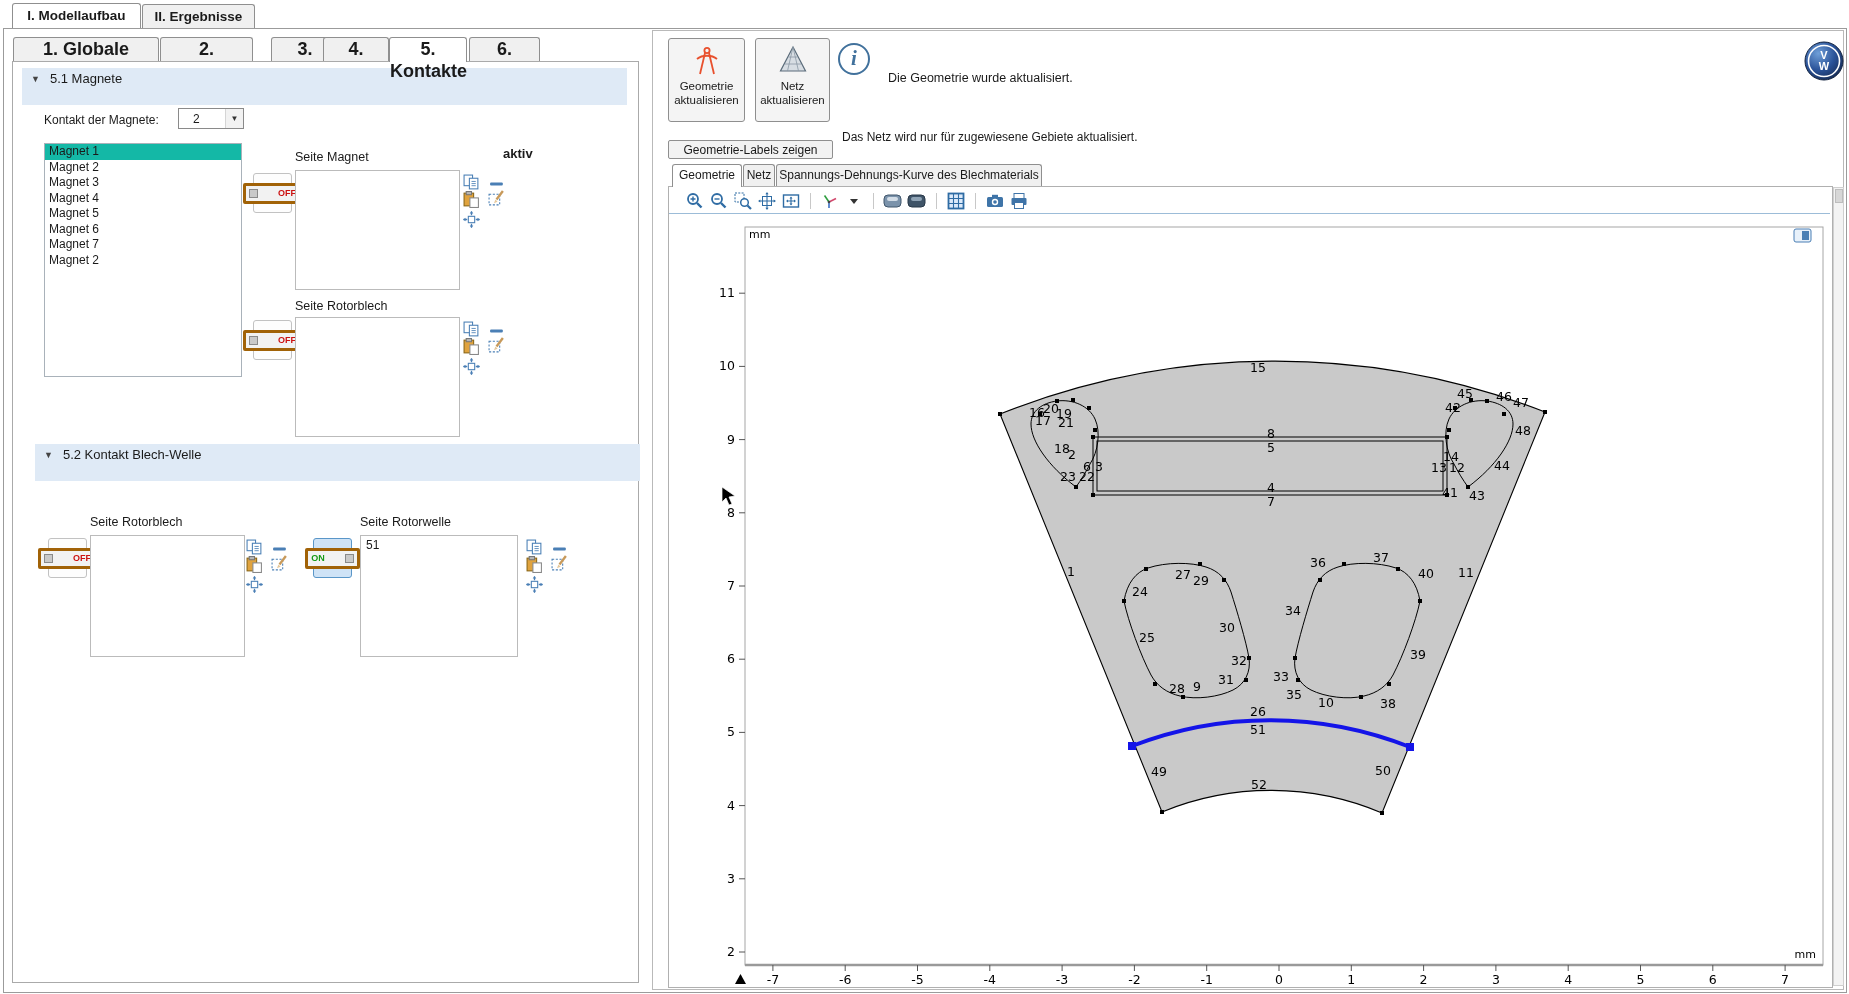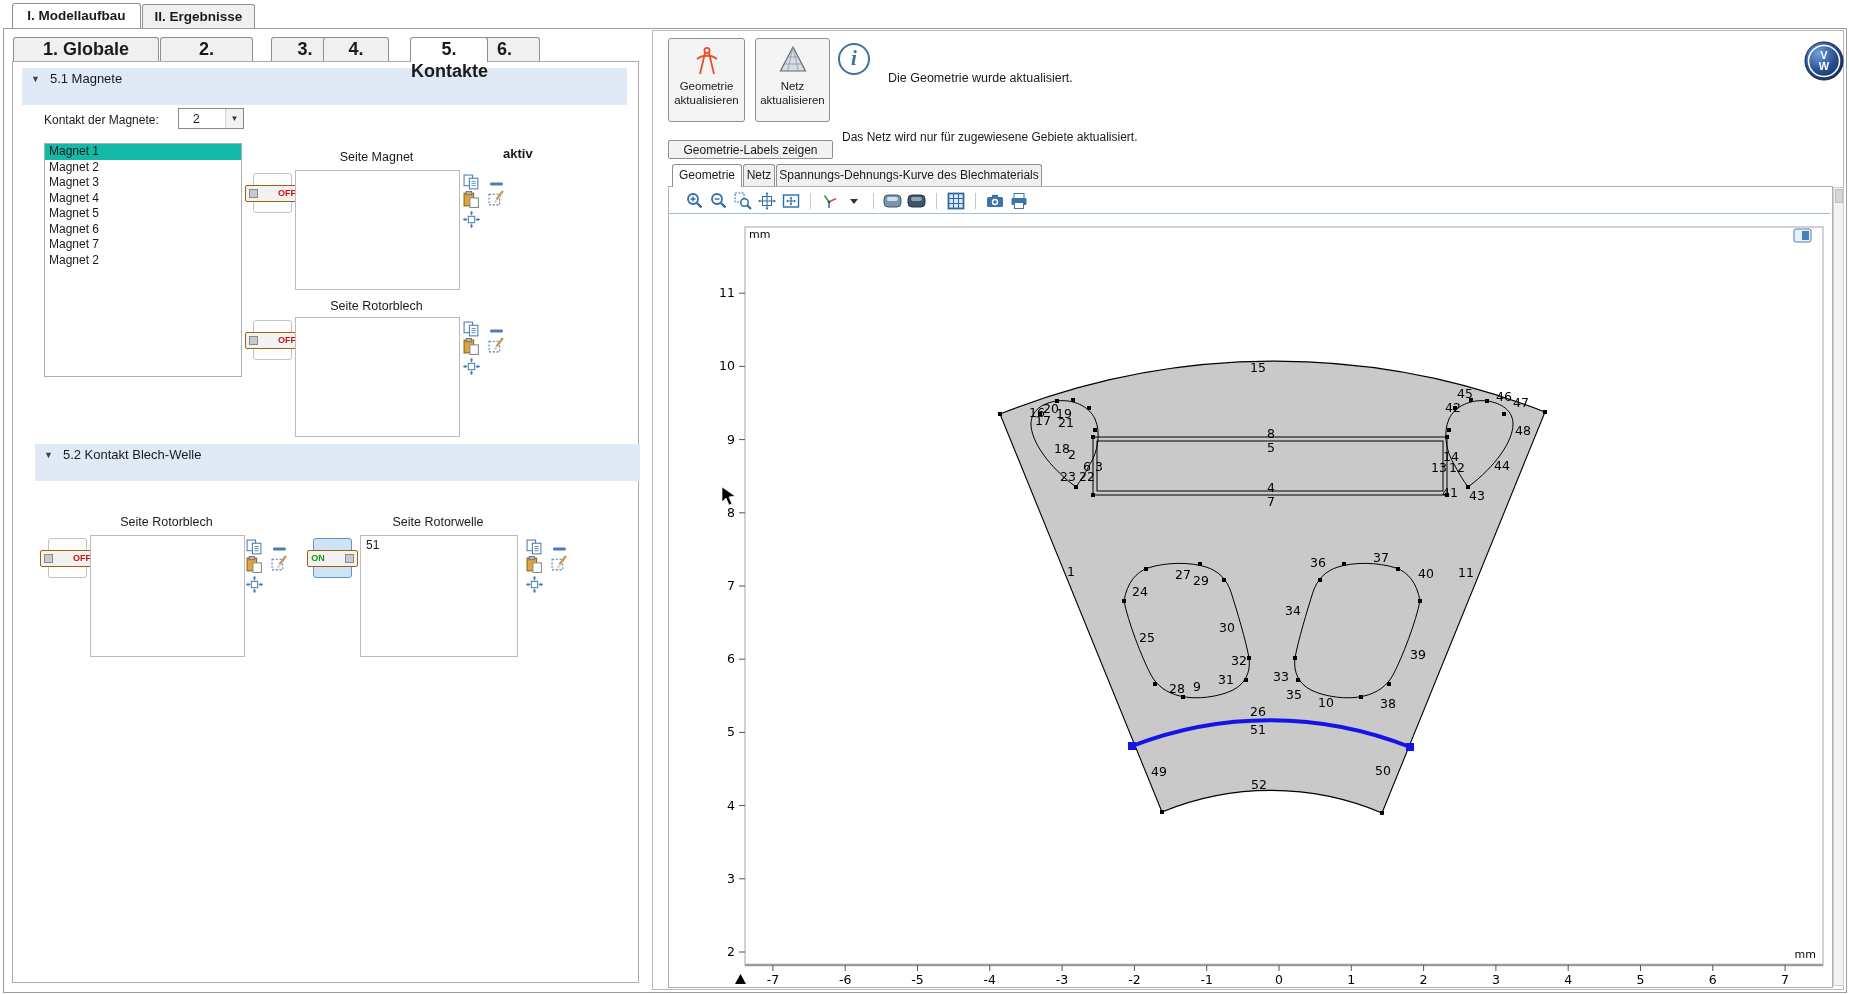--- a/index.html
+++ b/index.html
@@ -13,27 +13,27 @@
   .maintab{font-size:13.5px;line-height:24px;height:25px;top:3px;}
   .subtab{font-size:18px;line-height:22px;height:24px;top:37px;}
   .gtab{font-size:12px;line-height:21px;height:23px;top:164px;font-weight:normal;}
   
   .sect{position:absolute;height:37px;background:#dfeaf6;font-size:13px;line-height:21px;}
   .sect .tri{display:inline-block;margin:0 10px 0 9px;font-size:9px;color:#444;vertical-align:1px;}
   
   .listbox{position:absolute;background:#fff;border:1px solid #a9b2ba;overflow:hidden;}
   .litem{font-size:12px;line-height:15.5px;padding-left:4px;white-space:nowrap;}
   .litem.sel{background:#14b8a6;}
-  .grouptitle{position:absolute;font-size:12.5px;text-align:center;}
+  .grouptitle{position:absolute;font-size:12.5px;}
   .selbox{position:absolute;background:#fff;border:1px solid #bbbbbb;}
   
   .togglebtn{position:absolute;width:39px;height:40px;box-sizing:border-box;border:1px solid #c2c2c2;
              border-radius:3px;background:#fdfdfd;display:flex;align-items:center;justify-content:center;}
   .togglebtn.on{background:#cfe3f6;border:1px solid #5a96c8;}
-  .tpill{display:flex;align-items:center;gap:20px;border:1px solid #a16207;background:#f2f2f2;
+  .tpill{display:flex;align-items:center;gap:20px;border:3px solid #a16207;background:#f2f2f2;
          padding:1px 3px;border-radius:2px;height:13px;}
   .tsq{width:9px;height:9px;background:#c9c9c9;border:1px solid #8a8a8a;box-sizing:border-box;}
   .toff{color:#cc1111;font-size:9px;font-weight:bold;}
   .ton{color:#159a15;font-size:9px;font-weight:bold;}
   
   .sicon{position:absolute;width:17px;height:17px;}
   .sicon svg{width:100%;height:100%;}
   
   .combo{position:absolute;box-sizing:border-box;border:1px solid #8a8a8a;background:#fff;
          font-size:12px;display:flex;align-items:center;}
@@ -73,21 +73,21 @@
 
   <div class="tab maintab active" style="left:12px;width:129px;">I. Modellaufbau</div>
   <div class="tab maintab" style="left:142px;width:113px;height:24px;top:4px;">II. Ergebnisse</div>
 
   <div class="abs" style="left:3px;top:28px;width:1842px;height:963px;border:1px solid #9b9b9b;"></div>
 
   <div class="tab subtab" style="left:13px;width:146px;">1. Globale Parameter</div>
   <div class="tab subtab" style="left:160px;width:93px;">2. Geometrie</div>
   <div class="tab subtab" style="left:271px;width:68px;">3. Gebiete</div>
   <div class="tab subtab" style="left:323px;width:66px;">4. Ränder</div>
-  <div class="tab subtab active" style="left:410px;width:78px;height:25px;text-align:center;">5. Kontakte</div>
+  <div class="tab subtab active" style="left:389px;width:78px;height:25px;text-align:center;">5. Kontakte</div>
   <div class="tab subtab" style="left:469px;width:71px;text-align:center;">6. Material</div>
 
   <div class="abs" style="left:12px;top:61px;width:625px;height:920px;border:1px solid #aaaaaa;background:#fff;"></div>
 
   <div class="sect" style="left:22px;top:68px;width:605px;">
     <span class="tri">▼</span><span>5.1 Magnete</span>
   </div>
 
   <div class="abs" style="left:44px;top:113px;font-size:12px;">Kontakt der Magnete:</div>
   <div class="combo" style="left:178px;top:108px;width:66px;height:21px;">

